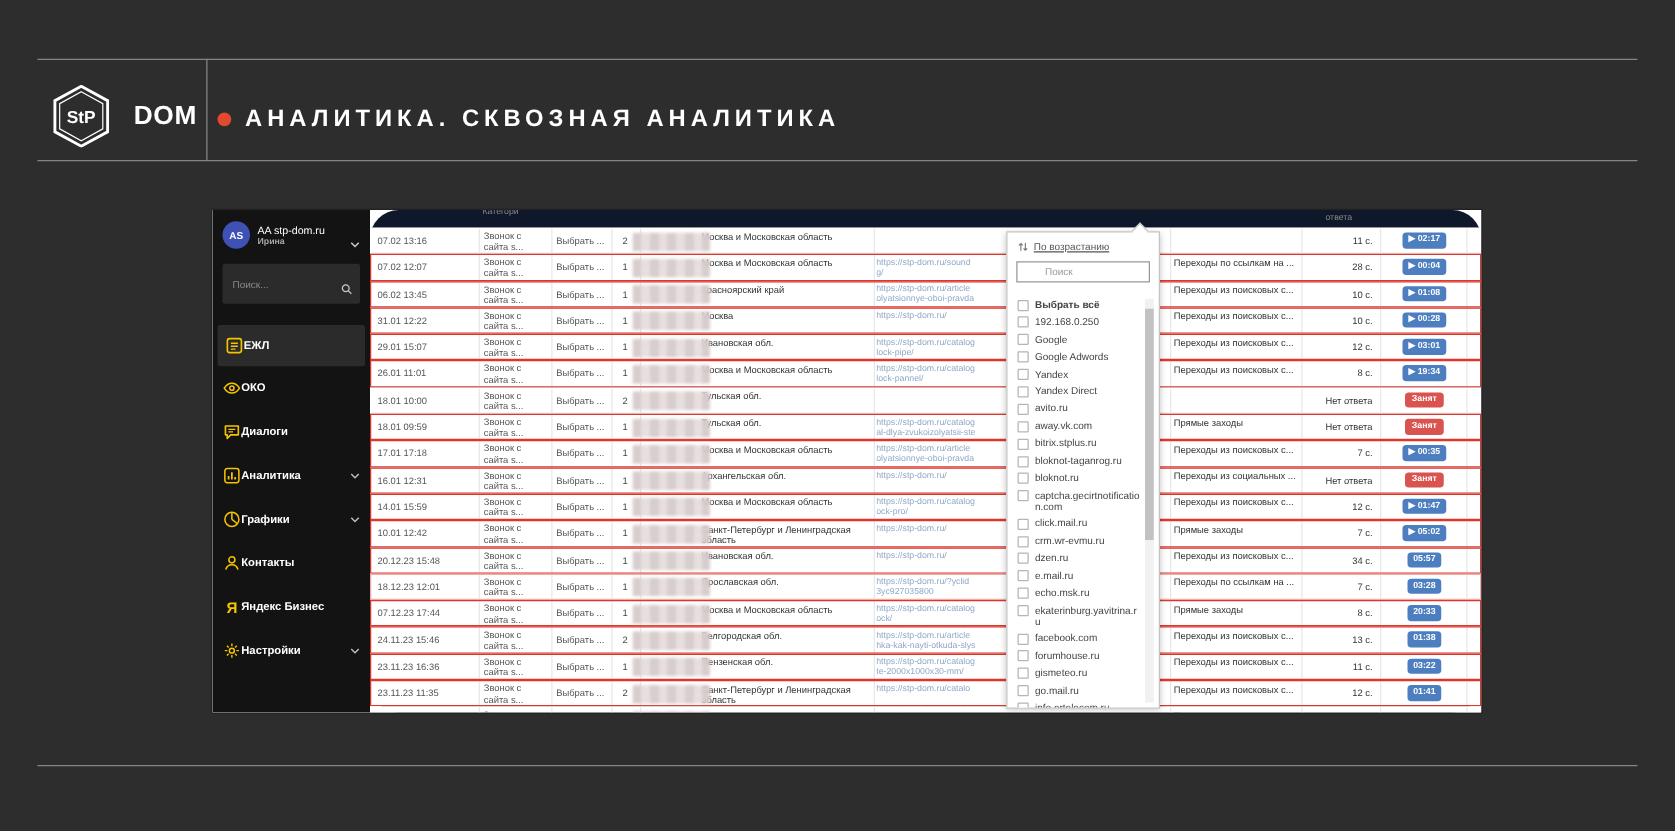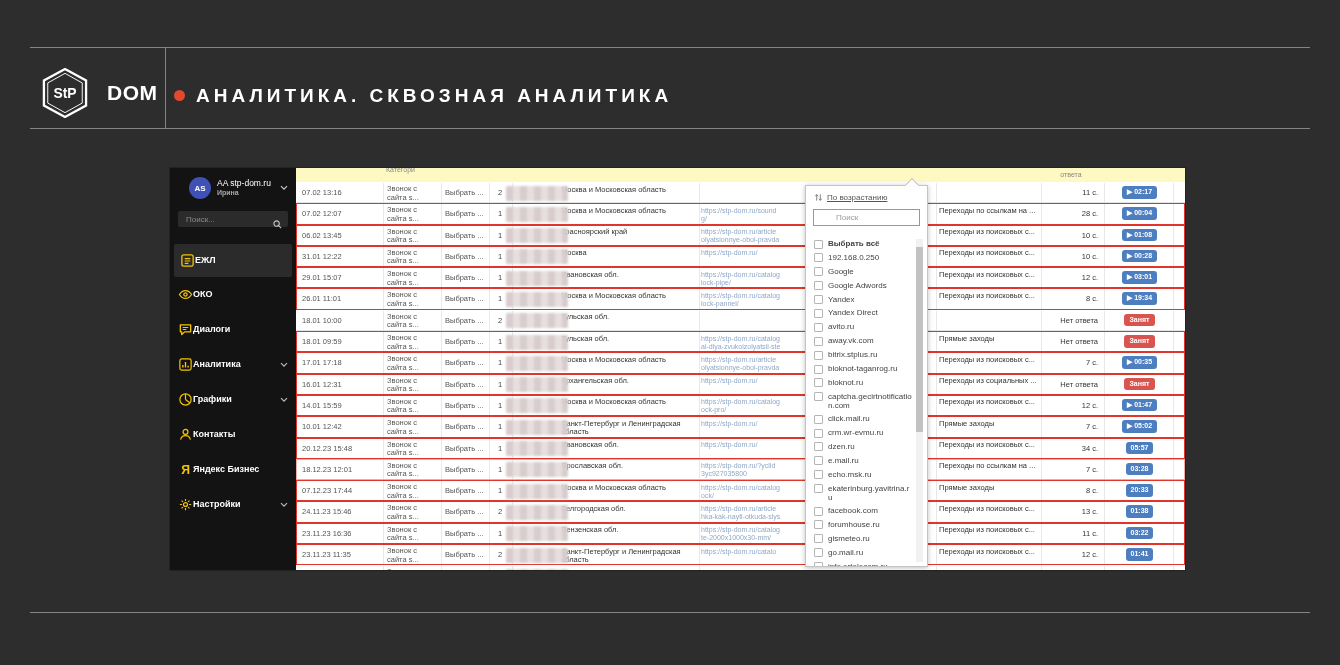--- a/index.html
+++ b/index.html
@@ -10,43 +10,43 @@
   .vline{position:absolute;left:165px;top:47px;width:1px;height:81px;background:#858585;}
   .logo{position:absolute;left:42px;top:68px;display:flex;align-items:center;gap:19px;}
   .logo-dom{color:#fff;font-weight:bold;font-size:21px;letter-spacing:.5px;}
   .dot{position:absolute;left:174px;top:90px;width:11px;height:11px;border-radius:50%;background:var(--accent,#e2492f);}
   .slide-title{position:absolute;left:196px;top:85px;color:#fff;font-size:19px;font-weight:bold;letter-spacing:4px;white-space:nowrap;}
 
   
   .app{position:absolute;left:170px;top:168px;width:1015px;height:402px;background:#fff;display:flex;overflow:hidden;box-shadow:0 0 0 1px #222;}
   
   .sidebar{flex:none;width:126px;background:#131313;position:relative;color:#fff;}
-  .account{display:flex;align-items:center;gap:6px;padding:9px 8px 7px 8px;cursor:pointer;margin-left:11px;}
+  .account{display:flex;align-items:flex-end;gap:6px;padding:9px 8px 7px 8px;cursor:pointer;}
   .avatar{width:22px;height:22px;border-radius:50%;background:#3f51b5;color:#fff;font-size:8px;font-weight:bold;
           display:flex;align-items:center;justify-content:center;flex:none;}
   .acc-text{display:flex;flex-direction:column;line-height:10px;}
   .acc-name{font-size:8.5px;font-weight:normal;}
   .acc-sub{font-size:7px;color:#a8a8a8;font-weight:bold;}
   .acc-chevron{margin-left:auto;width:8px;color:#ccc;}
-  .side-search{margin:5px 8px 0 8px;background:#2b2b2b;border-radius:2px;height:16px;display:flex;align-items:center;padding:0 6px;gap:4px;}
+  .side-search{margin:5px 8px 0 8px;background:#2b2b2b;border-radius:2px;height:32px;display:flex;align-items:center;padding:0 6px;gap:4px;}
   .side-search input{flex:1;min-width:0;background:transparent;border:0;outline:0;color:#bbb;font-size:8px;font-family:inherit;}
   .side-search input::placeholder{color:#8a8a8a;}
   .search-icon{width:9px;height:9px;color:#c9c9c9;flex:none;}
   .menu{margin-top:17px;}
   .menu-item{height:35px;display:flex;align-items:center;gap:0;padding:0 8px;font-size:9px;font-weight:bold;cursor:pointer;}
   .menu-item.active{background:#2b2b2b;border-radius:2px;margin:0 4px;padding:0 6px;height:33px;}
   .mi-icon{width:15px;height:15px;color:var(--sideicon,#f5c400);flex:none;}
   .mi-icon svg{width:15px;height:15px;display:block;}
   .mi-text{display:flex;flex-direction:column;line-height:9px;}
   .mi-sub{font-size:6.5px;color:#c9a62a;font-weight:normal;margin-top:2px;}
   .mi-chevron{margin-left:auto;width:8px;color:#bbb;}
   .mi-chevron svg,.acc-chevron svg{width:8px;height:6px;display:block;}
 
   
-  .tablewrap{flex:1;position:relative;background:#fef9c3;}
+  .tablewrap{flex:1;position:relative;background:#0f172a;border-radius:23px;}
   .thead{height:14px;border-bottom:1px solid #cfcfcf;position:relative;overflow:hidden;font-size:7px;color:#888;}
   .th-cat{position:absolute;left:90px;top:-2px;}
   .th-ans{position:absolute;left:746px;top:3px;width:58px;text-align:center;}
   .rows{position:absolute;top:14px;left:0;right:0;bottom:0;overflow:hidden;}
   .trow{height:21.3px;position:relative;box-sizing:border-box;border:1px solid transparent;border-bottom:1px solid #e3e3e3;background-color:#fff;
     background-image:linear-gradient(#e8e8e8,#e8e8e8),linear-gradient(#e8e8e8,#e8e8e8),linear-gradient(#e8e8e8,#e8e8e8),
                      linear-gradient(#e8e8e8,#e8e8e8),linear-gradient(#e8e8e8,#e8e8e8),linear-gradient(#e8e8e8,#e8e8e8),
                      linear-gradient(#e8e8e8,#e8e8e8),linear-gradient(#e8e8e8,#e8e8e8),linear-gradient(#e8e8e8,#e8e8e8);
     background-size:1px 100%;background-repeat:no-repeat;
     background-position:86px 0,144px 0,192px 0,215px 0,402px 0,639px 0,744px 0,807px 0,876px 0;}

